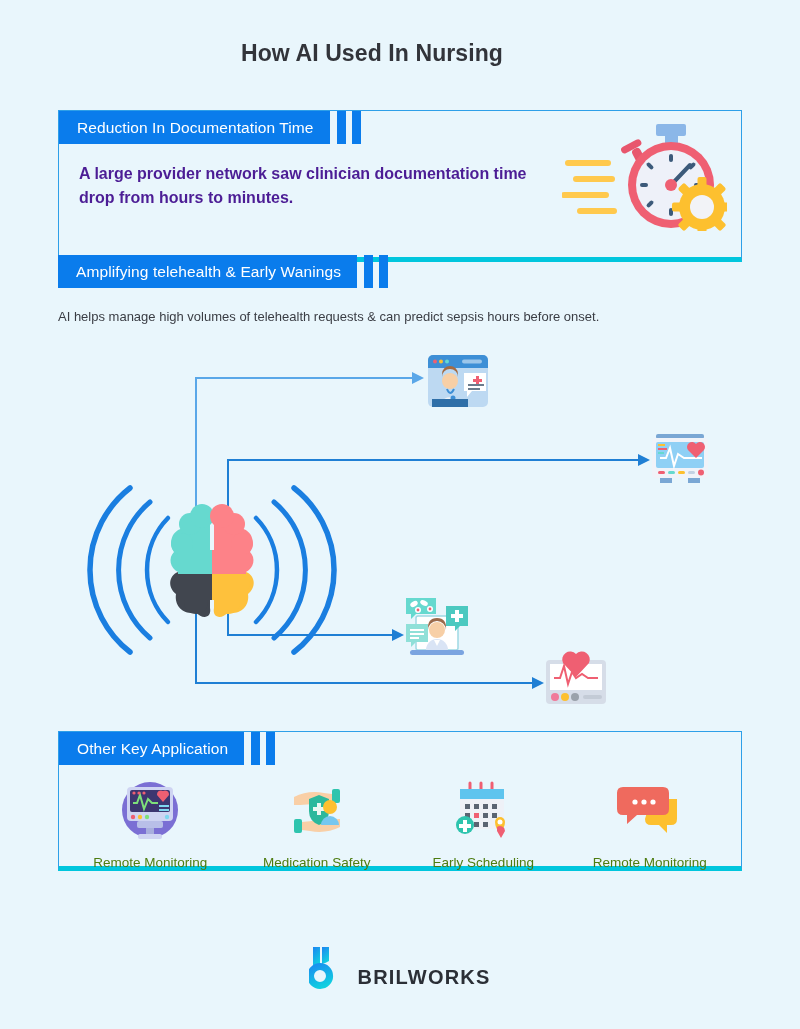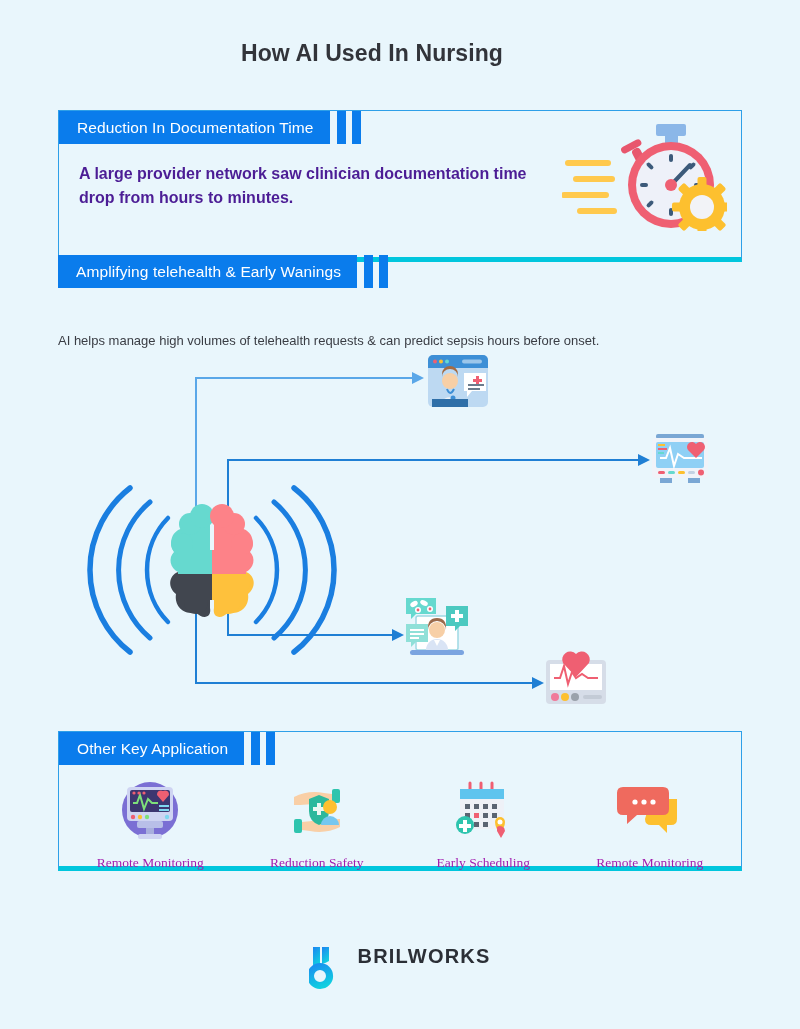--- a/index.html
+++ b/index.html
@@ -86,21 +86,20 @@
     display: flex;
     align-items: stretch;
     height: 33px;
   }
   #section-telehealth-desc {
     position: absolute;
     left: 58px;
     top: 309px;
     font-size: 13px;
     color: #3a3d44;
-    margin-top: 24px;
   }
 
   
   .stopwatch-wrap {
     position: absolute;
     right: 14px;
     top: 10px;
     width: 165px;
     height: 110px;
   }
@@ -125,32 +124,31 @@
   }
   .app-icon {
     height: 62px;
     display: flex;
     align-items: center;
     justify-content: center;
   }
   .app-label {
     margin-top: 14px;
     font-size: 13.5px;
-    color: #a21caf;
-    font-family: Liberation Serif, serif;
+    color: #4d7c0f;
   }
 
   
   #footer-logo {
     position: absolute;
     left: 0;
     top: 945px;
     width: 800px;
     display: flex;
-    align-items: flex-start;
+    align-items: flex-end;
     justify-content: center;
     gap: 10px;
   }
   .logo-text {
     font-size: 20px;
     font-weight: 700;
     color: #2b2f36;
     letter-spacing: 1.2px;
   }
 </style>
@@ -436,21 +434,21 @@
             <path d="M58,48 q-14,7 -30,4 l-8,-1 v-8 l10,-1 q16,-2 28,-2 z" fill="#f9cfa6"></path>
             <rect x="12" y="40" width="8" height="14" rx="2" fill="#2ec4ae"></rect>
 
             <path d="M27,20 l10,-4 l10,4 v12 q0,10 -10,14 q-10,-4 -10,-14 z" fill="#2bb89c"></path>
             <path d="M35,24 h4 v4 h4 v4 h-4 v4 h-4 v-4 h-4 v-4 h4 z" fill="#eaf7f2"></path>
 
             <circle cx="48" cy="28" r="7" fill="#fdc02f"></circle>
             <path d="M39,46 a9,9 0 0 1 18,0 z" fill="#76c7ef"></path>
           </svg>
         </div>
-        <div class="app-label">Reduction Safety</div>
+        <div class="app-label">Medication Safety</div>
       </div>
 
       <div class="app-item">
         <div class="app-icon">
           <svg viewBox="0 0 70 62" width="70" height="62">
             <g stroke="#ef5f72" stroke-width="3" stroke-linecap="round">
               <line x1="22" y1="4" x2="22" y2="14"></line>
               <line x1="33" y1="4" x2="33" y2="14"></line>
               <line x1="44" y1="4" x2="44" y2="14"></line>
             </g>

